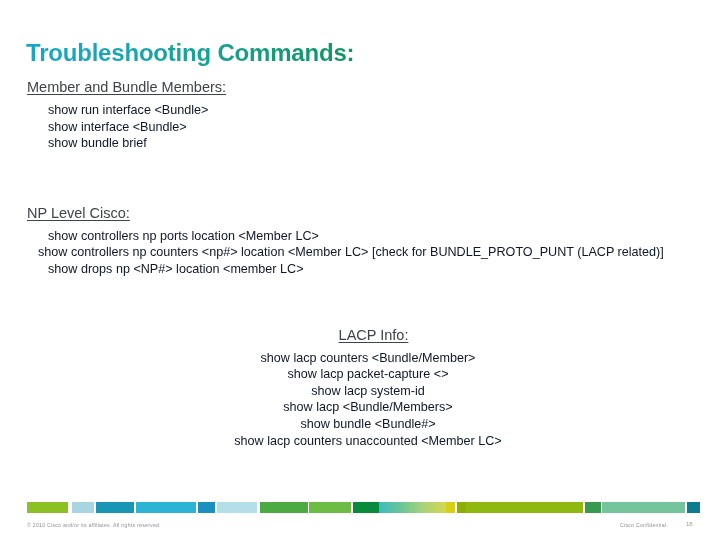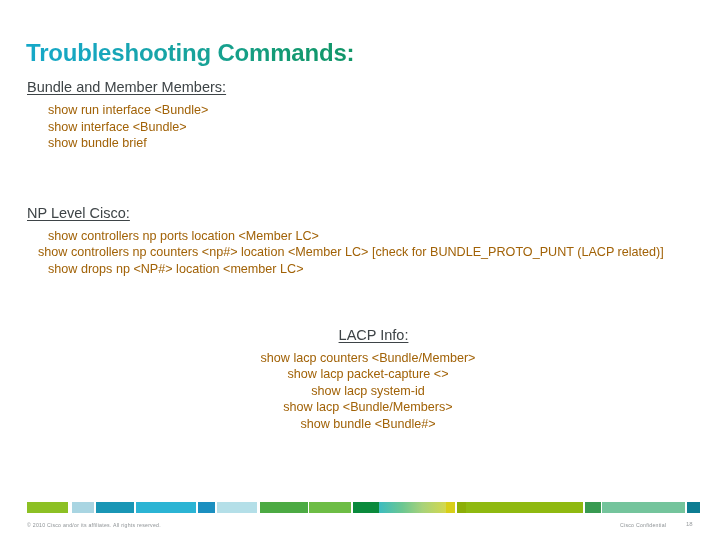--- a/index.html
+++ b/index.html
@@ -66,21 +66,21 @@
   .cmd-list {
     list-style: none;
     margin: 0;
     padding: 0;
   }
   .cmd-list li {
     margin: 0 0 0 48px;
     padding: 0;
     font-size: 12.6px;
     line-height: 16.6px;
-    color: #a16207;
+    color: #0f172a;
     white-space: normal;
     max-width: 640px;
   }
   .cmd-list li.wrap-line {
     margin-left: 48px;
     text-indent: -10px;
   }
 
   
   .footer-bar {
@@ -123,21 +123,21 @@
 </head>
 <body>
 
 <div class="slide">
 
   <h1 class="slide-title" style="background-image: linear-gradient(90deg, rgb(22, 168, 200) 0%, rgb(23, 166, 189) 22%, rgb(23, 162, 150) 55%, rgb(19, 154, 114) 80%, rgb(17, 149, 103) 100%);">Troubleshooting Commands:</h1>
 
   <div class="content">
 
     <div class="section sec-bundle">
-      <h2 class="section-heading">Bundle and Member Members:</h2>
+      <h2 class="section-heading">Member and Bundle Members:</h2>
       <ul class="cmd-list">
         <li>show run interface &lt;Bundle&gt;</li>
         <li>show interface &lt;Bundle&gt;</li>
         <li>show bundle brief</li>
       </ul>
     </div>
 
     <div class="section sec-np">
       <h2 class="section-heading">NP Level Cisco:</h2>
       <ul class="cmd-list">
@@ -148,20 +148,21 @@
     </div>
 
     <div class="section sec-lacp">
       <h2 class="section-heading">LACP Info:</h2>
       <ul class="cmd-list">
         <li>show lacp counters &lt;Bundle/Member&gt;</li>
         <li>show lacp packet-capture &lt;&gt;</li>
         <li>show lacp system-id</li>
         <li>show lacp &lt;Bundle/Members&gt;</li>
         <li>show bundle &lt;Bundle#&gt;</li>
+        <li>show lacp counters unaccounted &lt;Member LC&gt;</li>
       </ul>
     </div>
 
   </div>
 
   <div class="footer-bar" id="footer-bar">
       <div class="seg" style="width: 6.11189%; background: rgb(140, 192, 36);"></div>
       <div class="seg" style="width: 0.564175%; background: rgb(255, 255, 255);"></div>
       <div class="seg" style="width: 3.29102%; background: rgb(169, 213, 226);"></div>
       <div class="seg" style="width: 0.282087%; background: rgb(255, 255, 255);"></div>

